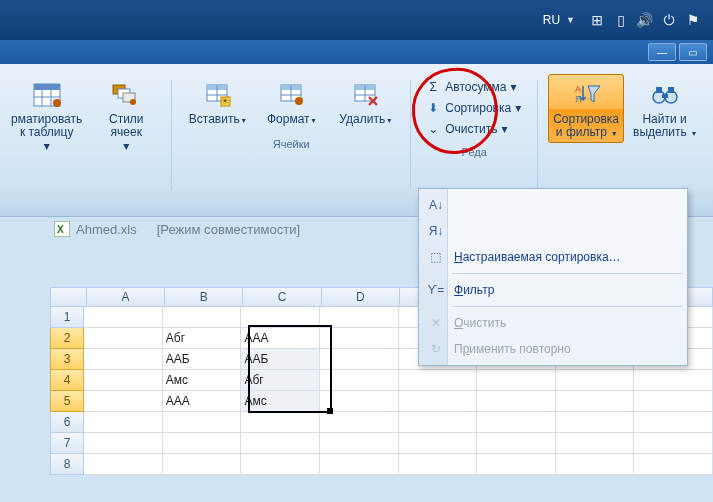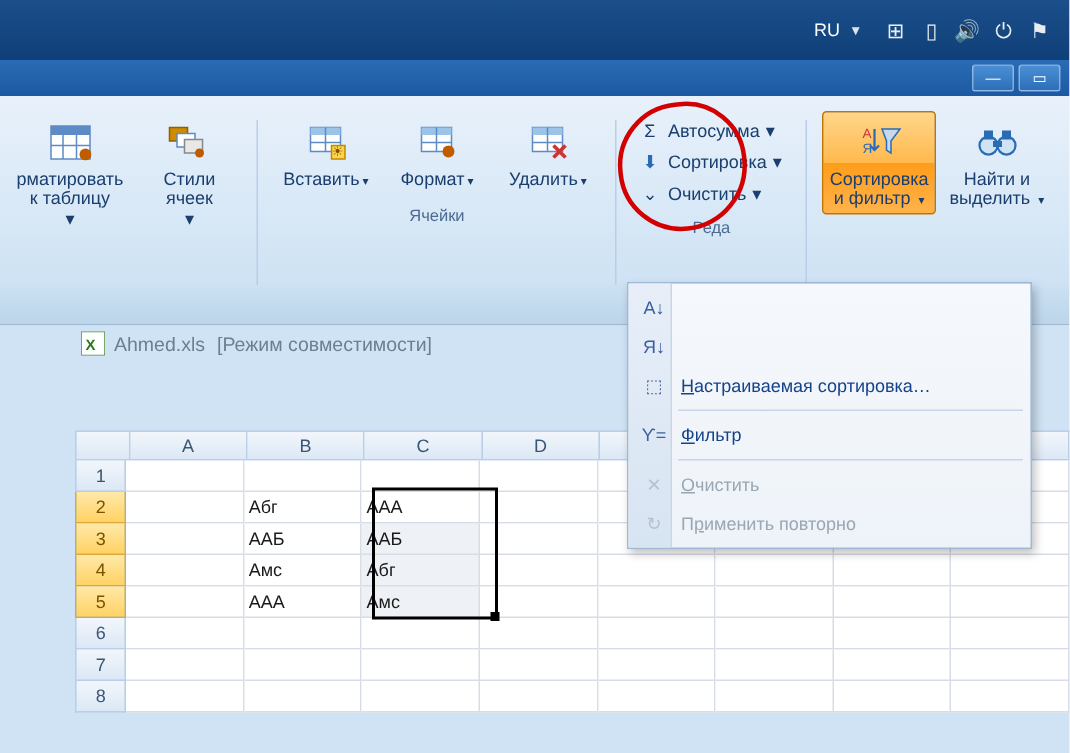--- a/index.html
+++ b/index.html
@@ -237,21 +237,21 @@
 
 <div class="workspace">
   <div class="doc-title">
     <span class="xls">
       <svg width="16" height="16">
           <rect width="16" height="16" fill="#fff" stroke="#4a8a3a"></rect>
           <text x="3" y="12" font-size="10" fill="#2a7a1a" font-weight="bold">X</text>
         </svg>
     </span>
     <span>Ahmed.xls</span>
-    <span style="margin-left:2px">[Режим совместимости]</span>
+    <span style="margin-left:14px">[Режим совместимости]</span>
   </div>
 
   <div class="gridrow">
     <div class="corner"></div>
     <div class="ch">A</div>
     <div class="ch">B</div>
     <div class="ch">C</div>
     <div class="ch">D</div>
     <div class="ch">E</div>
     <div class="ch">F</div>

